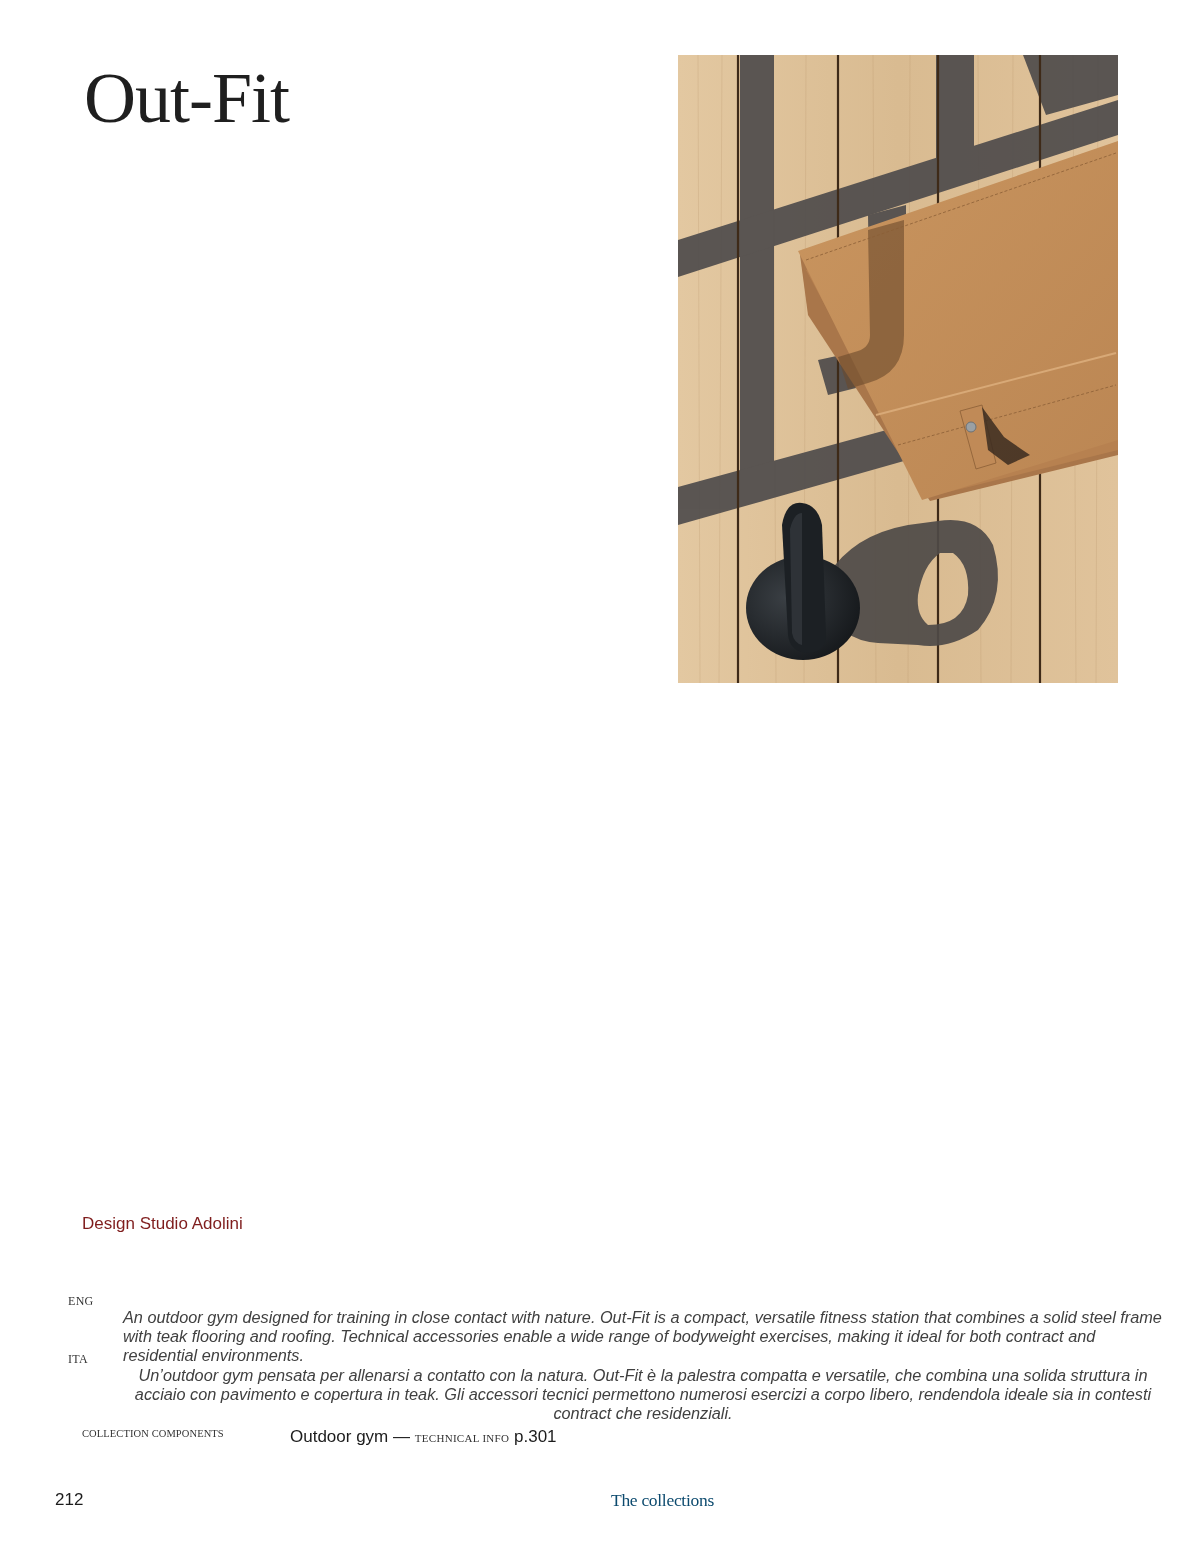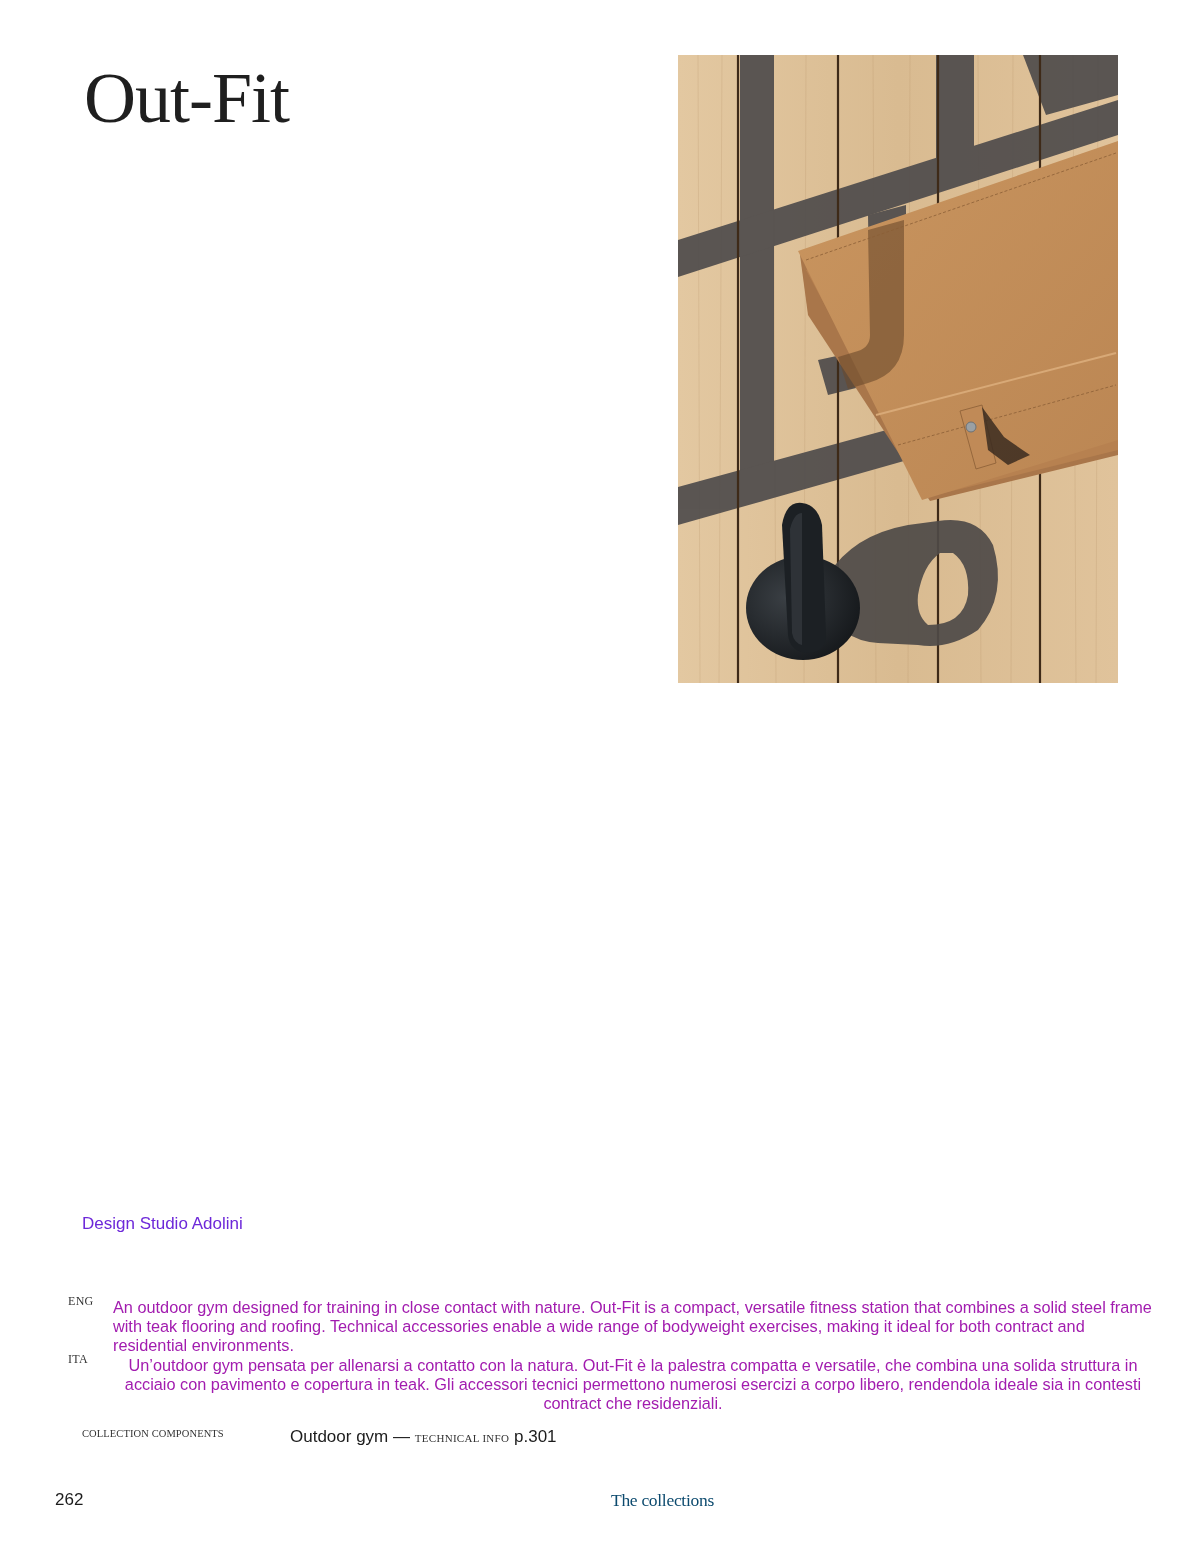--- a/index.html
+++ b/index.html
@@ -15,32 +15,32 @@
     letter-spacing: -1px; color: #1f1f1f;
   }
   .photo {
     position: absolute; left: 678px; top: 55px; width: 440px; height: 628px;
     overflow: hidden; background: #dcbf98;
   }
   .photo svg { display: block; width: 440px; height: 628px; }
 
   .designer {
     position: absolute; left: 82px; top: 1214px;
-    font-size: 17px; line-height: 20px; color: #6d28d9;
+    font-size: 17px; line-height: 20px; color: #7f1d1d;
   }
   .lang-label {
     position: absolute; left: 68px;
     font-family: "Liberation Serif", "DejaVu Serif", serif;
     font-size: 12px; letter-spacing: 0.3px; color: #333;
   }
   .lang-eng { top: 1294px; }
   .lang-ita { top: 1352px; }
   .desc {
-    position: absolute; left: 109px; width: 1040px; margin: 4px;
-    font-size: 16.3px; line-height: 19.2px; color: #a21caf;
+    position: absolute; left: 109px; width: 1040px; margin: 14px;
+    font-size: 16.3px; line-height: 19.2px; color: #404040; font-style: italic;
   }
   .desc-eng { top: 1294px; }
   .desc-ita { top: 1352px; text-align: center; }
 
   .components-label {
     position: absolute; left: 82px; top: 1428px;
     font-family: "Liberation Serif", "DejaVu Serif", serif;
     font-size: 10.5px; letter-spacing: 0.1px; color: #333;
   }
   .components-line {
@@ -148,14 +148,14 @@
 <p class="desc desc-ita">Un’outdoor gym pensata per allenarsi a contatto con la natura. Out-Fit è la palestra compatta e versatile, che combina una solida struttura in acciaio con pavimento e copertura in teak. Gli accessori tecnici permettono numerosi esercizi a corpo libero, rendendola ideale sia in contesti contract che residenziali.</p>
 
 <div class="components-label">COLLECTION COMPONENTS</div>
 <div class="components-line">
   <span>Outdoor gym</span>
   <span>—</span>
   <span class="tech-info">TECHNICAL INFO</span>
   <span>p.301</span>
 </div>
 
-<div class="page-number">262</div>
+<div class="page-number">212</div>
 <div class="section-name">The collections</div>
 
 </body></html>

